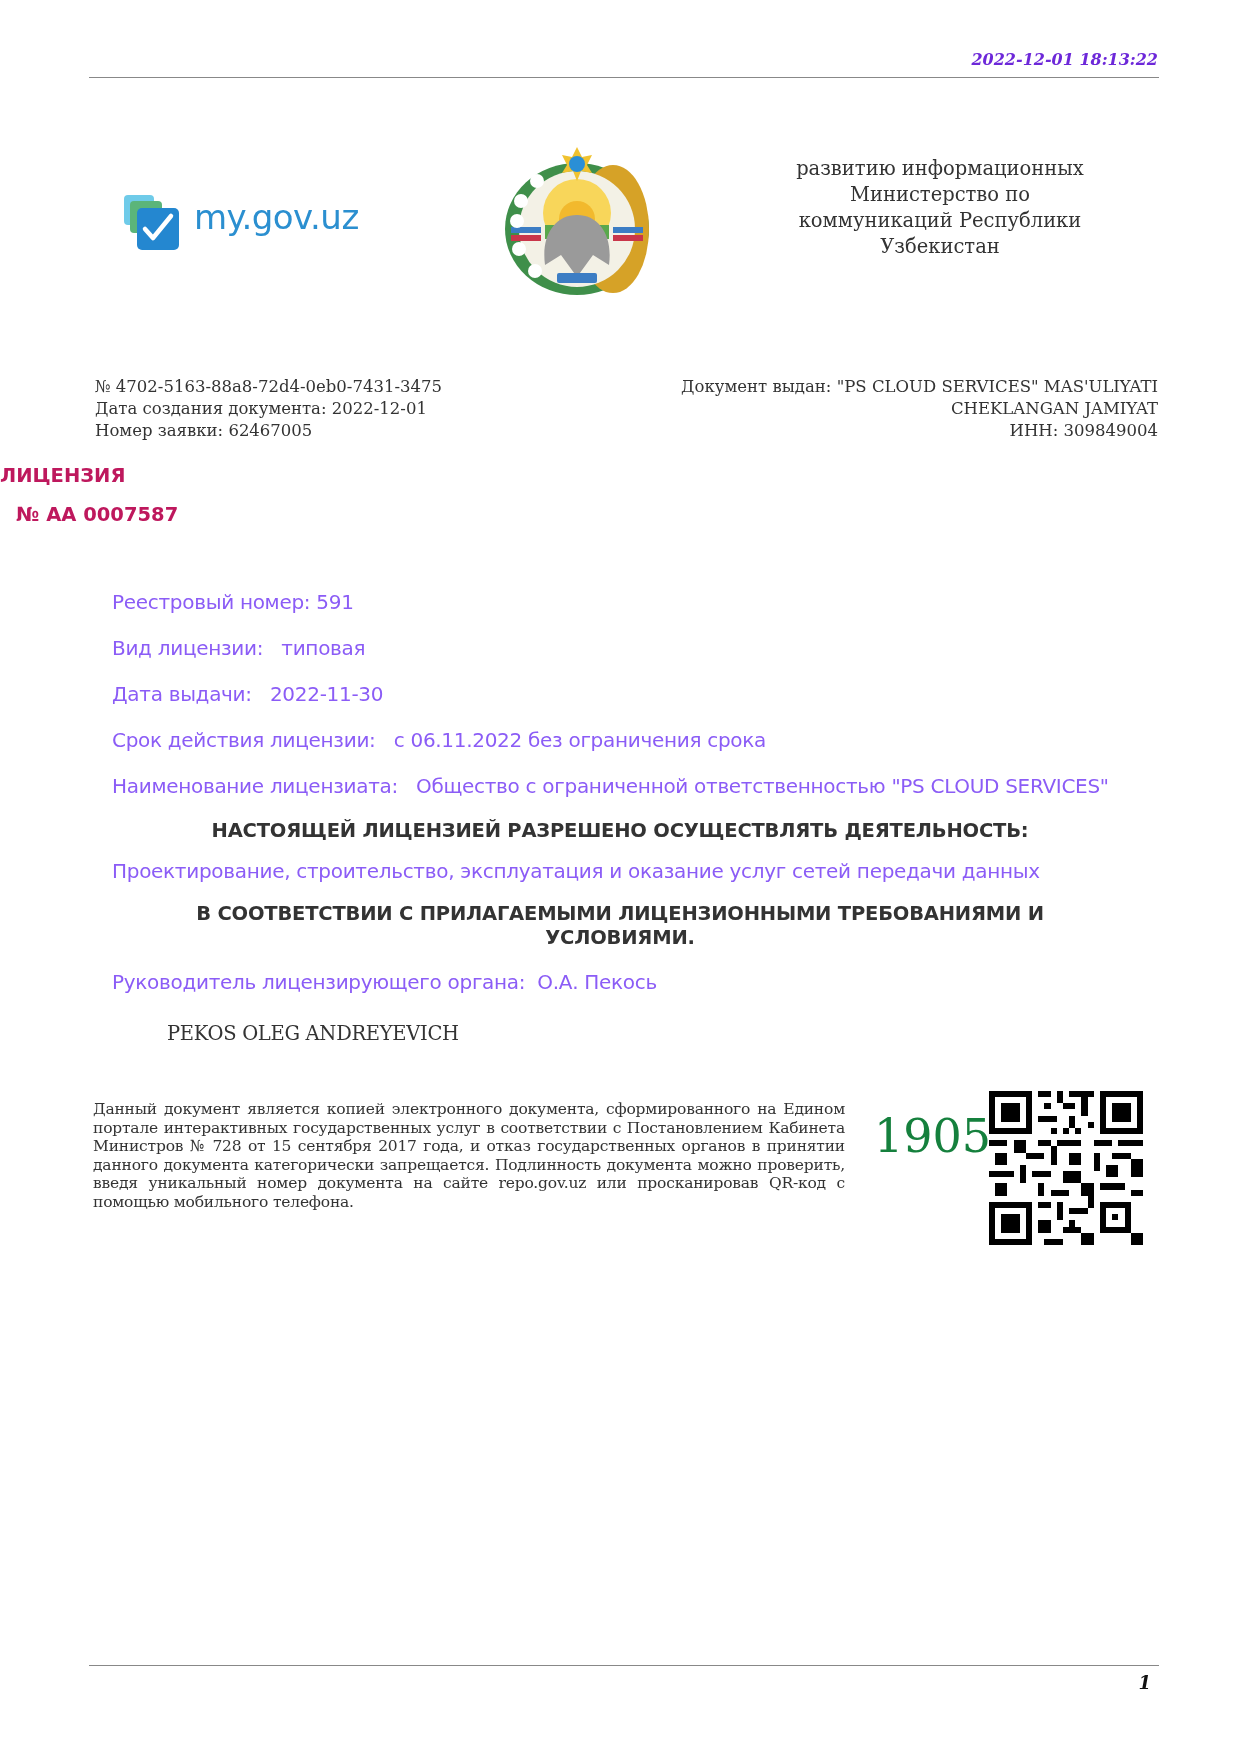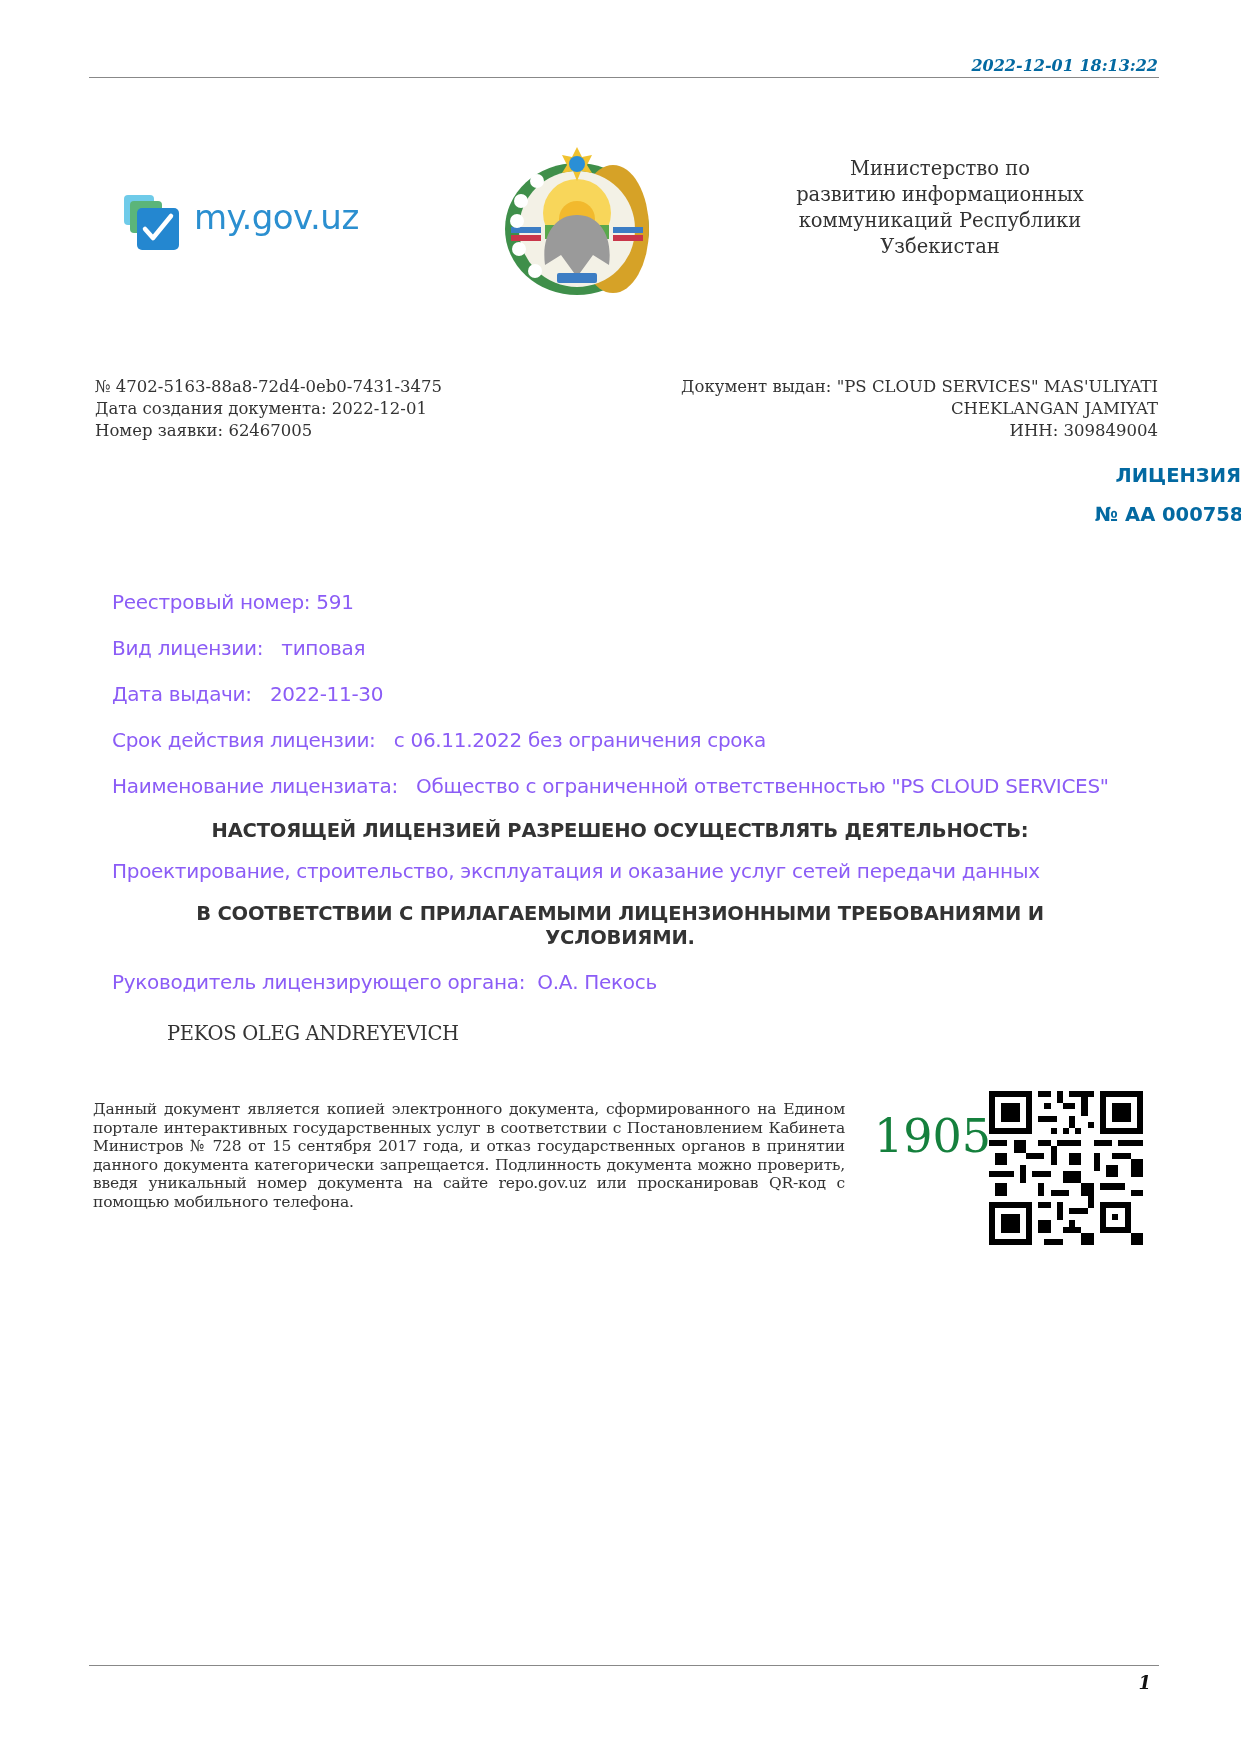--- a/index.html
+++ b/index.html
@@ -1,26 +1,26 @@
 <!DOCTYPE html>
 <html><head>
   <meta charset="utf-8">
   <style>
     html, body { margin: 0; padding: 0; background: #ffffff; }
     body { width: 1241px; height: 1754px; position: relative; overflow: hidden; color: #222; }
     .abs { position: absolute; }
-    .hdr-date { right: 83px; top: 56px; font-family: "DejaVu Serif", serif; font-weight: bold; font-style: italic; font-size: 16px; color: #0369a1; }
+    .hdr-date { right: 83px; top: 50px; font-family: "DejaVu Serif", serif; font-weight: bold; font-style: italic; font-size: 16px; color: #6d28d9; }
     .rule { left: 89px; width: 1070px; height: 0; border-top: 1px solid #888; }
     .logo { left: 124px; top: 195px; width: 240px; height: 56px; }
     .logo-text { position: absolute; left: 70px; top: 2px; font-family: "DejaVu Sans", sans-serif; font-size: 34px; color: #2b8fd0; letter-spacing: -0.5px; }
     .emblem { left: 501px; top: 145px; width: 152px; height: 152px; }
     .ministry { left: 770px; top: 156px; width: 340px; text-align: center; font-family: "DejaVu Serif", serif; font-size: 19.5px; line-height: 26px; color: #333; }
     .meta-left { left: 95px; top: 376px; font-family: "DejaVu Serif", serif; font-size: 16.5px; line-height: 22px; color: #333; }
     .meta-right { right: 83px; top: 376px; text-align: right; font-family: "DejaVu Serif", serif; font-size: 16.5px; line-height: 22px; color: #333; }
-    .title { left: 0; width: 1241px; text-align: right; font-family: "DejaVu Sans", sans-serif; font-weight: bold; font-size: 19.5px; color: #0369a1; }
+    .title { left: 0; width: 1241px; text-align: left; font-family: "DejaVu Sans", sans-serif; font-weight: bold; font-size: 19.5px; color: #be185d; }
     .field { left: 112px; font-family: "DejaVu Sans", sans-serif; font-size: 20px; color: #8b5cf6; white-space: pre; letter-spacing: -0.3px; }
     .bold-center { left: 160px; width: 920px; text-align: center; font-family: "DejaVu Sans", sans-serif; font-weight: bold; font-size: 19.5px; line-height: 24px; color: #333; letter-spacing: -0.2px; }
     .signer { left: 167px; top: 1022px; font-family: "DejaVu Serif", serif; font-size: 19.5px; color: #333; letter-spacing: -0.3px; }
     .disclaimer { left: 93px; top: 1100px; width: 752px; font-family: "DejaVu Serif", serif; font-size: 15.5px; line-height: 18.6px; color: #333; text-align: justify; letter-spacing: -0.2px; }
     .qr-num { left: 874px; top: 1109px; font-family: "DejaVu Serif", serif; font-size: 46px; color: #15803d; }
     .qr { left: 989px; top: 1091px; width: 154px; height: 154px; }
     .page-num { right: 90px; top: 1672px; font-family: "DejaVu Serif", serif; font-weight: bold; font-style: italic; font-size: 18px; color: #111; }
   </style>
 </head>
 <body>
@@ -56,22 +56,22 @@
     <circle cx="76" cy="19" r="8" fill="#2a8fd6"></circle>
     <circle cx="20" cy="56" r="7" fill="#fff"></circle>
     <circle cx="16" cy="76" r="7" fill="#fff"></circle>
     <circle cx="18" cy="104" r="7" fill="#fff"></circle>
     <circle cx="34" cy="126" r="7" fill="#fff"></circle>
     <circle cx="36" cy="36" r="7" fill="#fff"></circle>
   </svg>
 </div>
 
 <div class="abs ministry">
+  <div>развитию информационных</div>
   <div>Министерство по</div>
-  <div>развитию информационных</div>
   <div>коммуникаций Республики</div>
   <div>Узбекистан</div>
 </div>
 
 <div class="abs meta-left">
   <div>№ 4702-5163-88a8-72d4-0eb0-7431-3475</div>
   <div>Дата создания документа: 2022-12-01</div>
   <div>Номер заявки: 62467005</div>
 </div>
 

